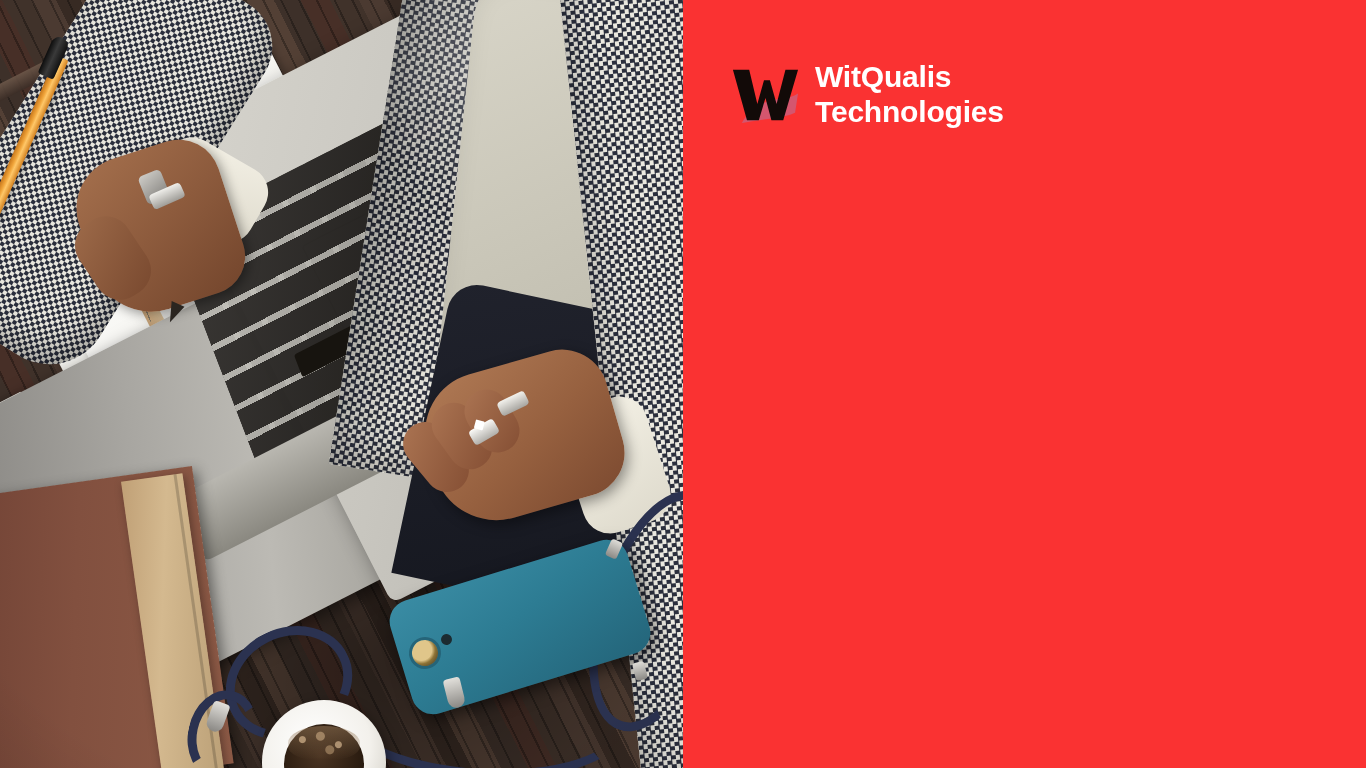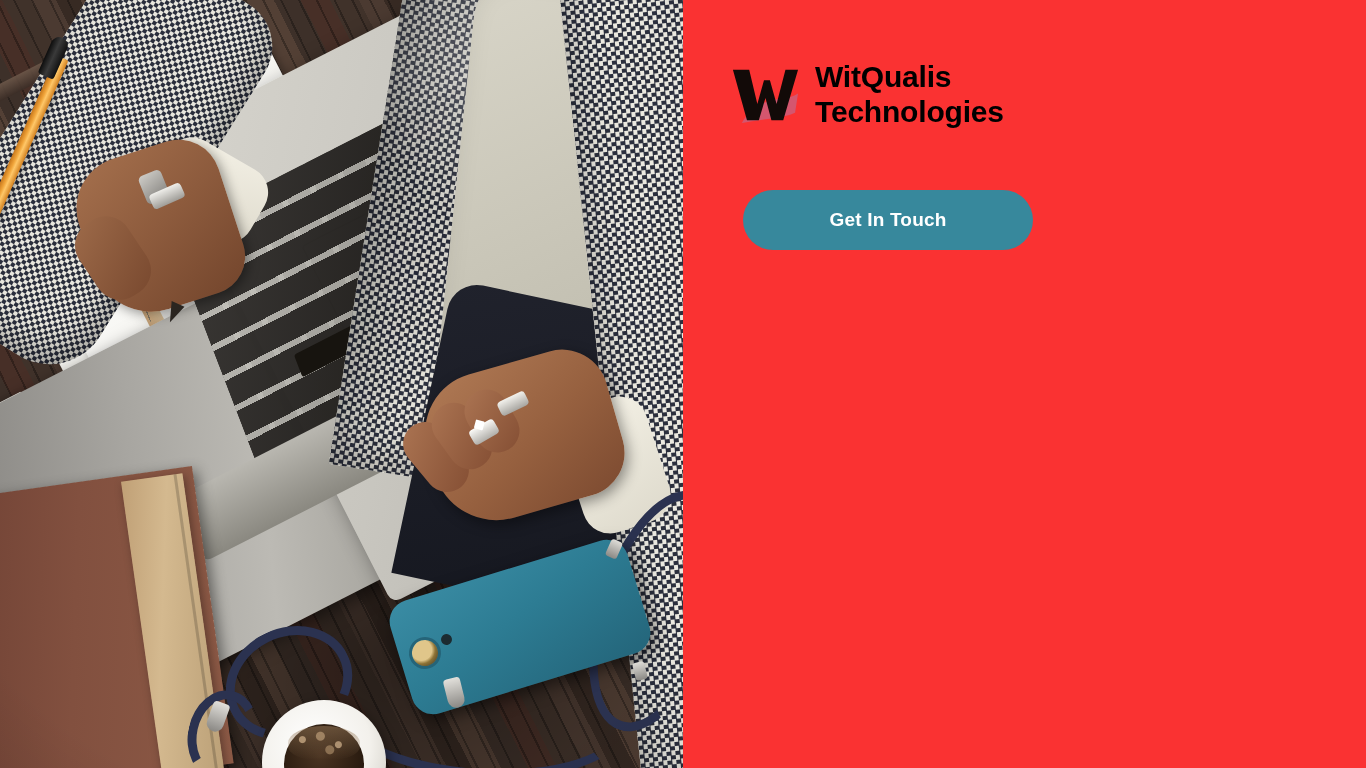--- a/index.html
+++ b/index.html
@@ -385,21 +385,21 @@
     position:relative; width:683px; height:768px;
     background:#FA3232;
     padding:52px 0 0 0;
   }
   .brand{
     display:flex; align-items:center; gap:14px;
     margin-left:44px; margin-top:6px;
   }
   .brand-mark{ width:74px; height:74px; flex:0 0 74px; }
   .brand-name{
-    color:#000000; font-weight:bold; font-size:30px; line-height:1.16;
+    color:#ffffff; font-weight:bold; font-size:30px; line-height:1.16;
     letter-spacing:-.2px; white-space:pre-line;
   }
   .headline{
     margin:100px 56px 0 27px;
     color:#ffffff;
     font-family:"DejaVu Serif", serif;
     font-weight:normal;
     font-size:40px;
     line-height:68px;
     letter-spacing:-.3px;
@@ -490,18 +490,15 @@
         <svg viewBox="0 0 100 100" width="74" height="74" aria-hidden="true">
           <path d="M20 88 C30 70 46 58 72 55 C82 54 90 52 96 48 L92 74 C84 78 72 80 58 82 C44 84 30 86 20 88 Z" fill="#D4566E"></path>
           <path d="M8 16 L30 16 L41 62 L50 30 L58 30 L67 62 L79 16 L96 16 L76 84 L60 84 L52 54 L43 84 L27 84 Z" fill="#120A08"></path>
         </svg>
       </span>
       <span class="brand-name">WitQualis
 Technologies</span>
     </div>
 
 
-    <div class="cta-wrap">
-      <button class="cta-button">Get In Touch</button>
-    </div>
 
   </div>
 </div>
 
 </body></html>

